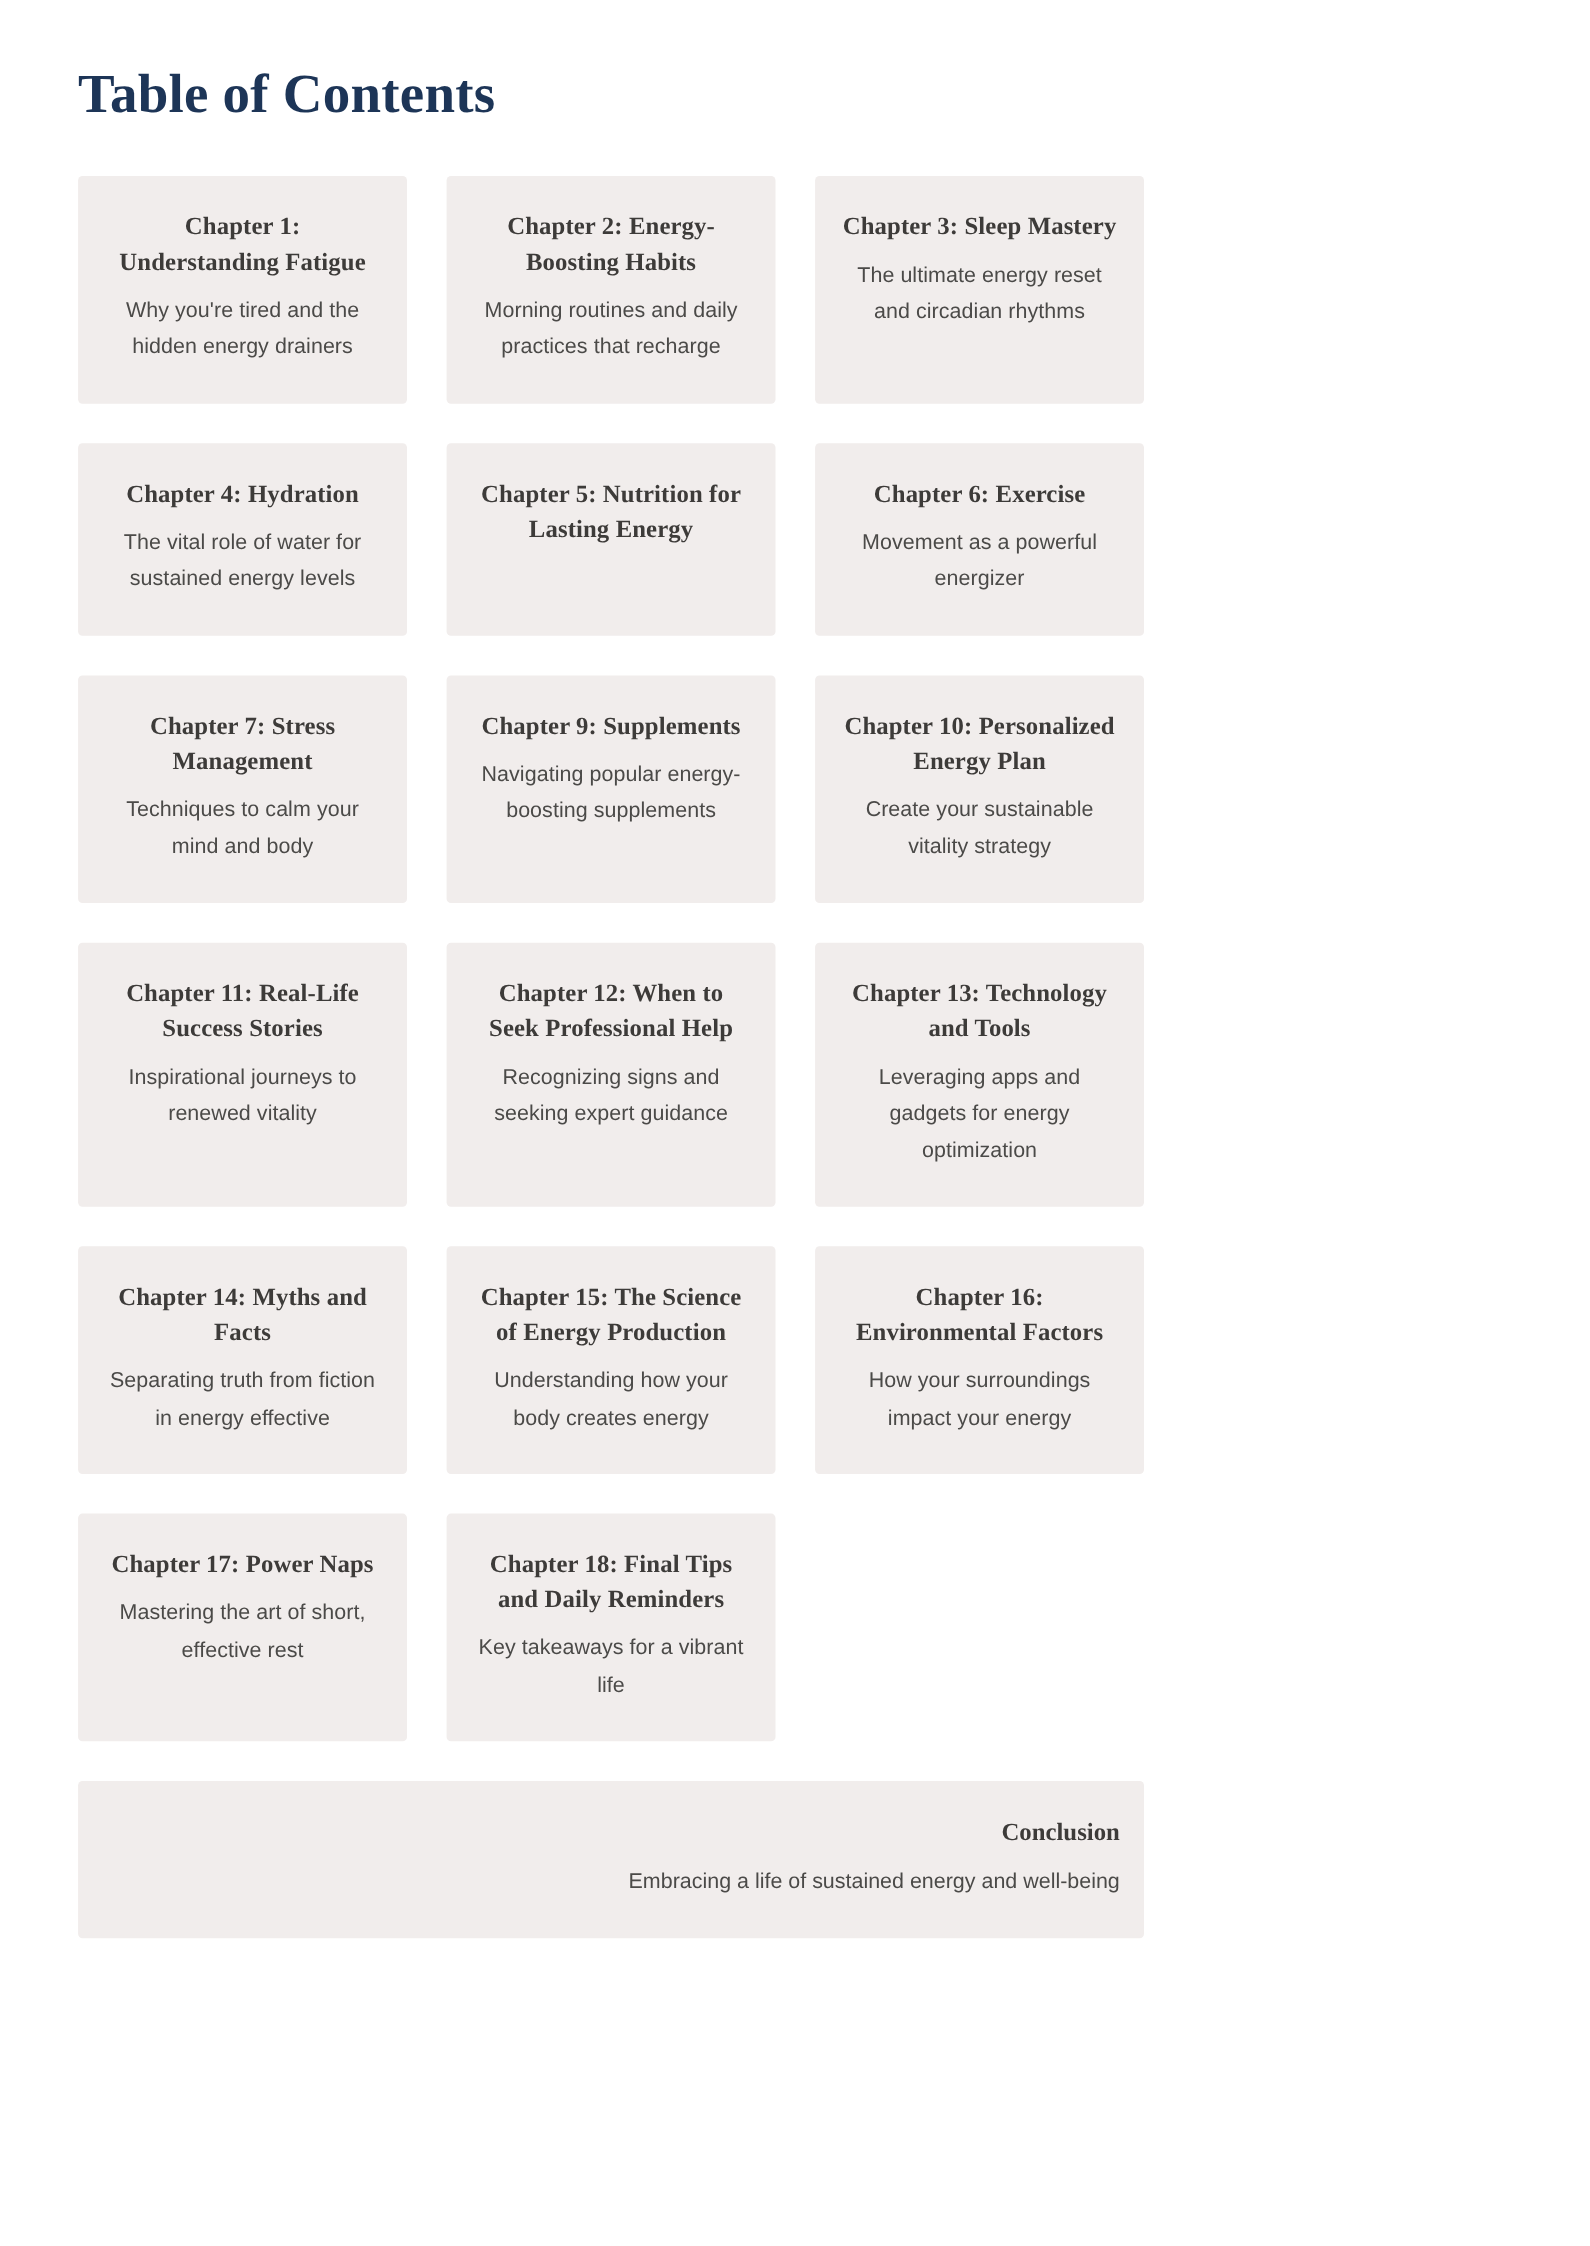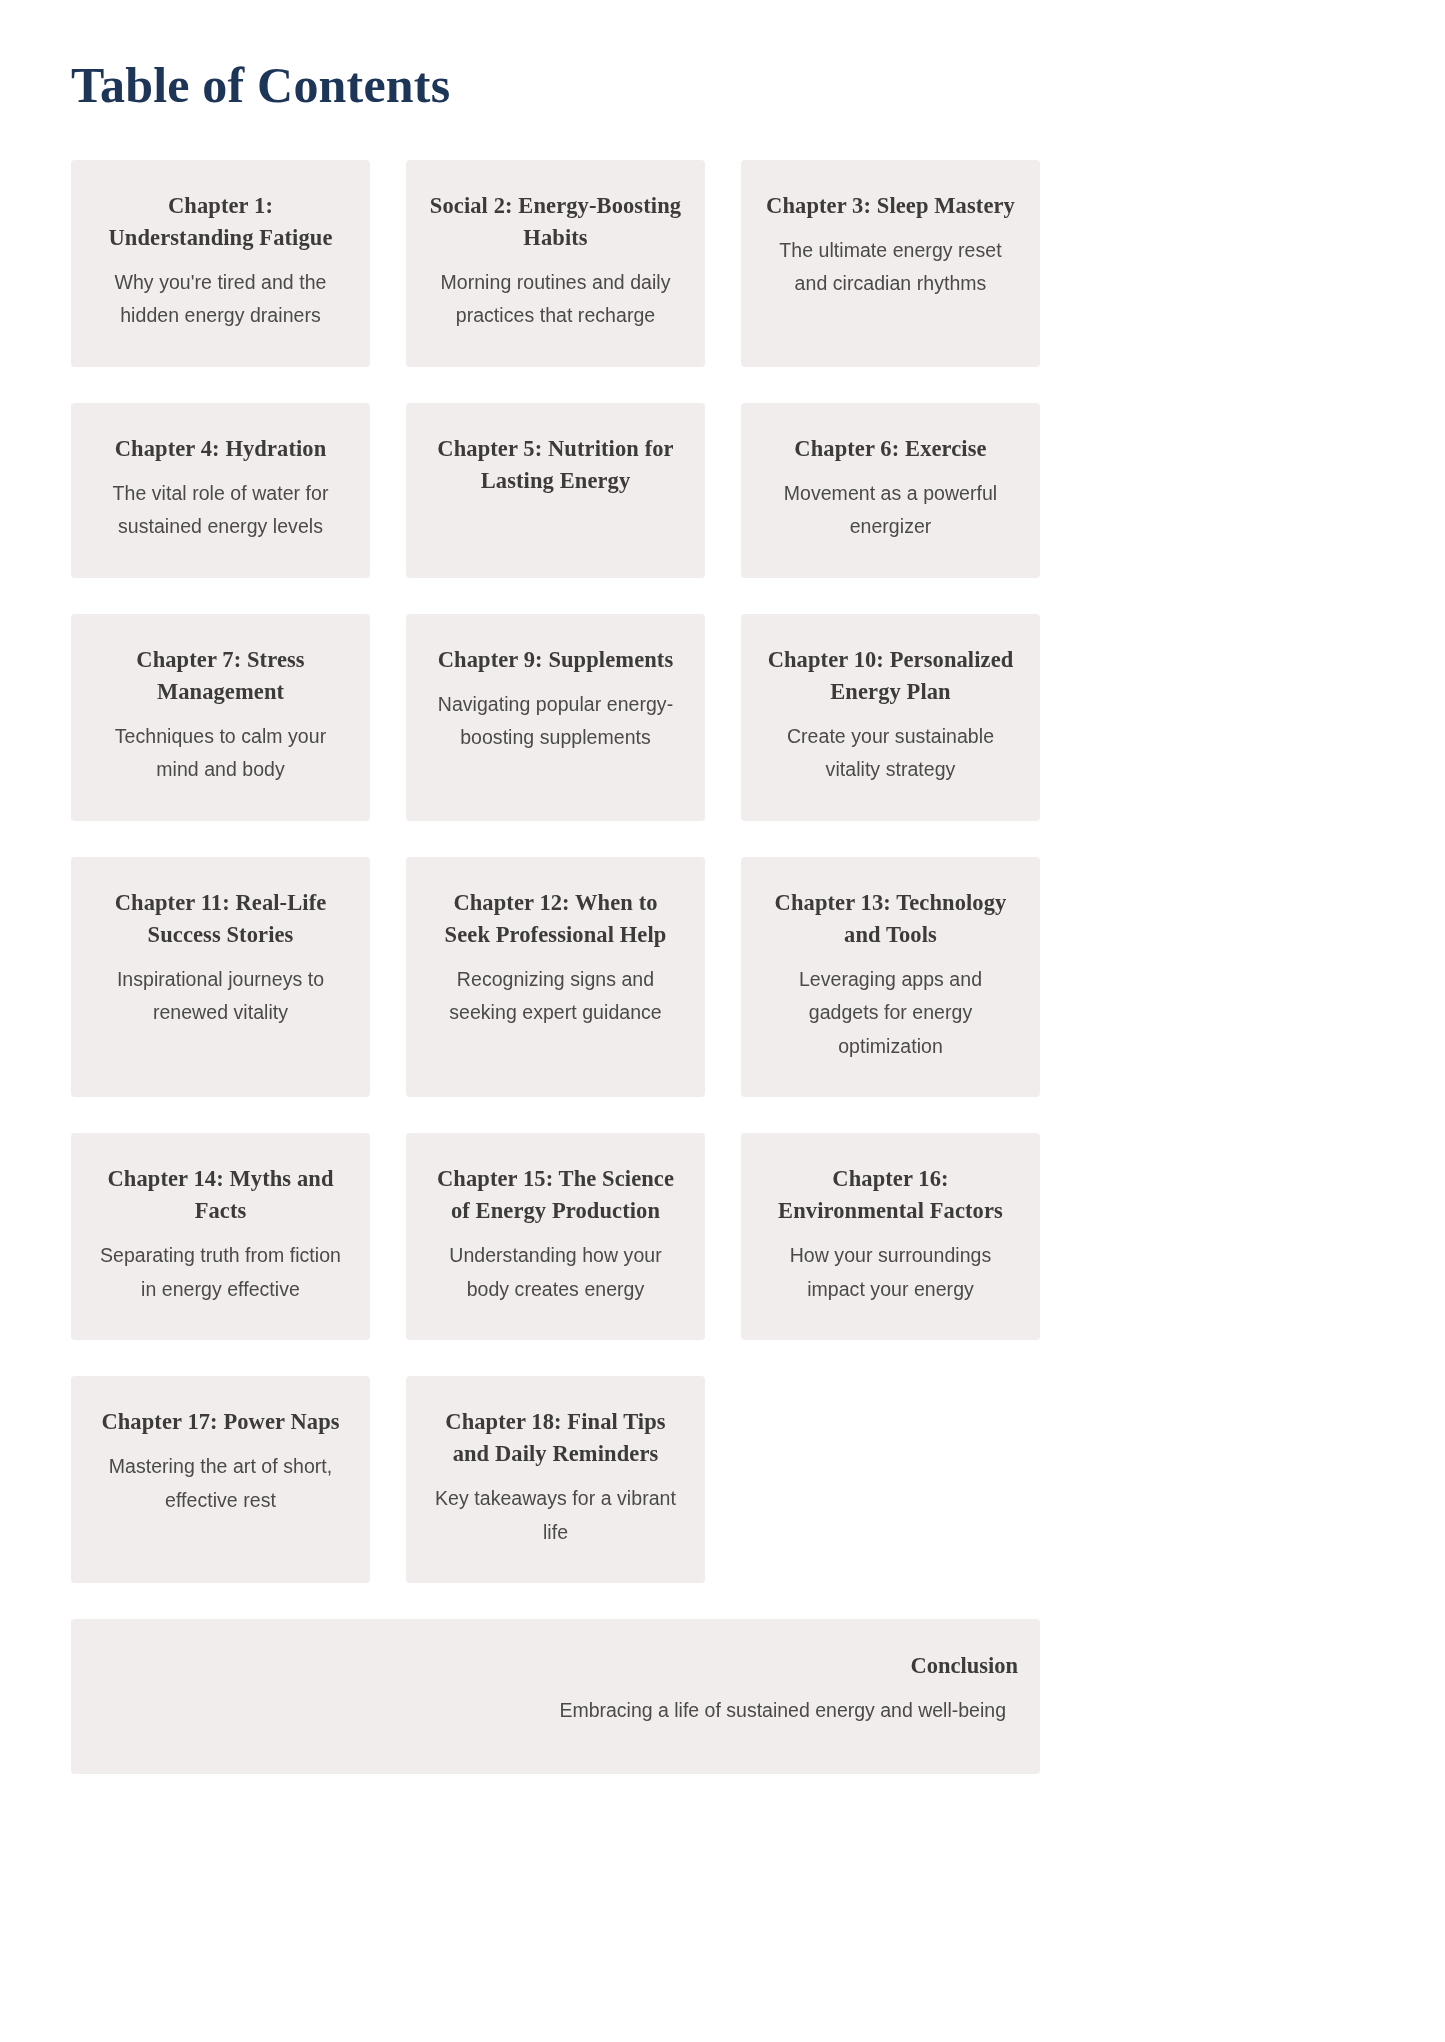--- a/index.html
+++ b/index.html
@@ -96,38 +96,38 @@
     line-height: 1.42;
     color: #3d3b39;
     margin: 0 0 12px 0;
   }
 
   .conclusion-desc {
     font-family: "Liberation Sans", sans-serif;
     font-size: 19.5px;
     line-height: 1.72;
     color: #4b4a48;
-    margin: 12px;
+    margin: 0;
   }
 </style>
 </head>
 <body>
 
 <div class="page">
 
   <h1 class="toc-title">Table of Contents</h1>
 
   <div class="toc-grid">
 
   <div class="chapter-card">
         <div class="chapter-title">Chapter 1: Understanding Fatigue</div>
         <div class="chapter-desc">Why you're tired and the hidden energy drainers</div>
       </div>
       <div class="chapter-card">
-        <div class="chapter-title">Social 2: Energy-Boosting Habits</div>
+        <div class="chapter-title">Chapter 2: Energy-Boosting Habits</div>
         <div class="chapter-desc">Morning routines and daily practices that recharge</div>
       </div>
       <div class="chapter-card">
         <div class="chapter-title">Chapter 3: Sleep Mastery</div>
         <div class="chapter-desc">The ultimate energy reset and circadian rhythms</div>
       </div>
       <div class="chapter-card">
         <div class="chapter-title">Chapter 4: Hydration</div>
         <div class="chapter-desc">The vital role of water for sustained energy levels</div>
       </div>

